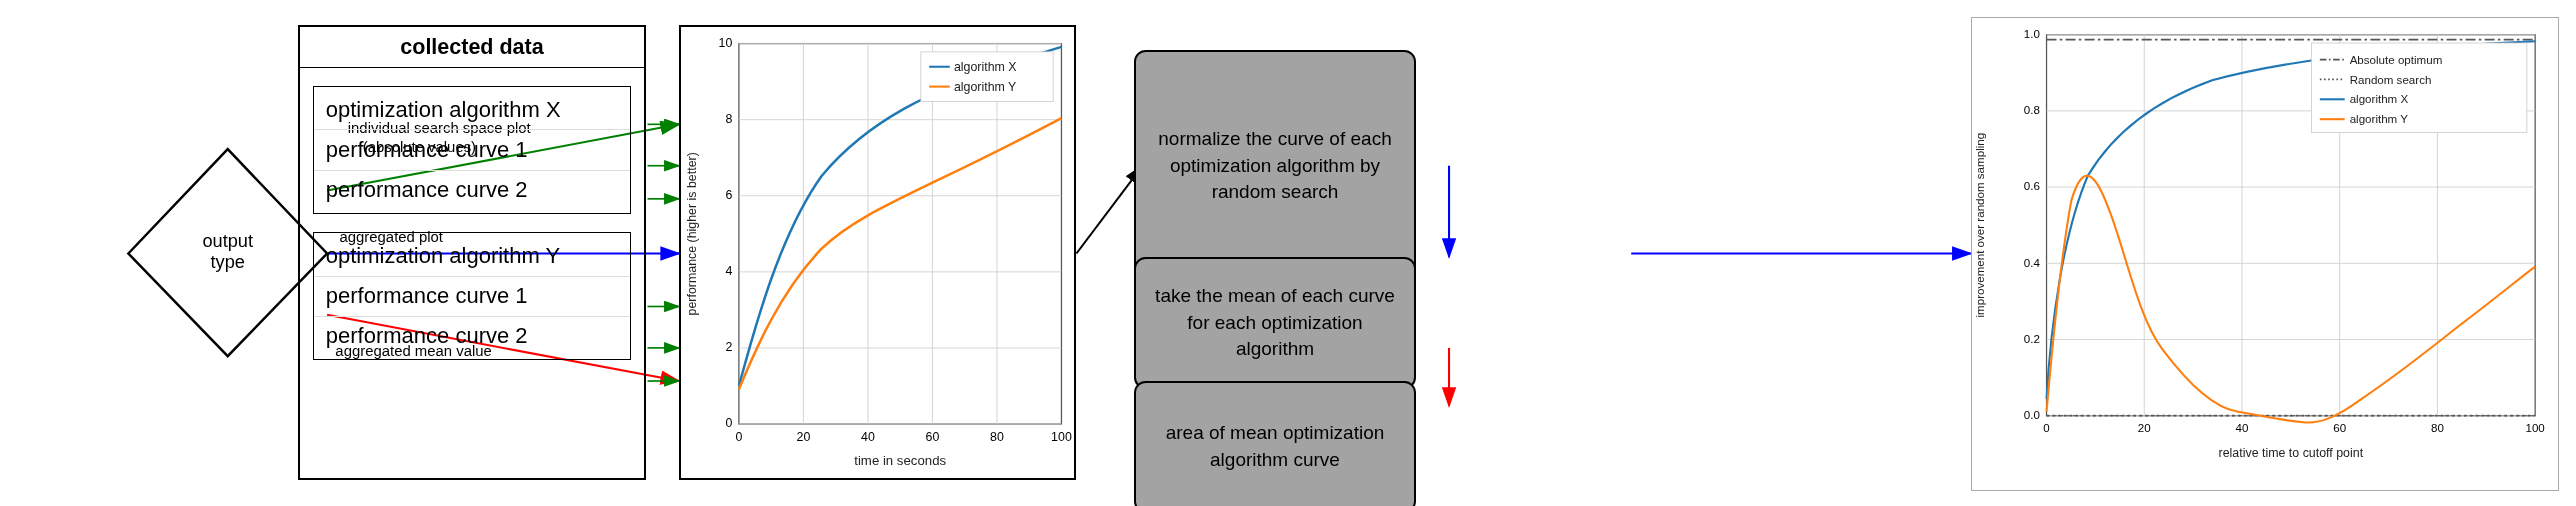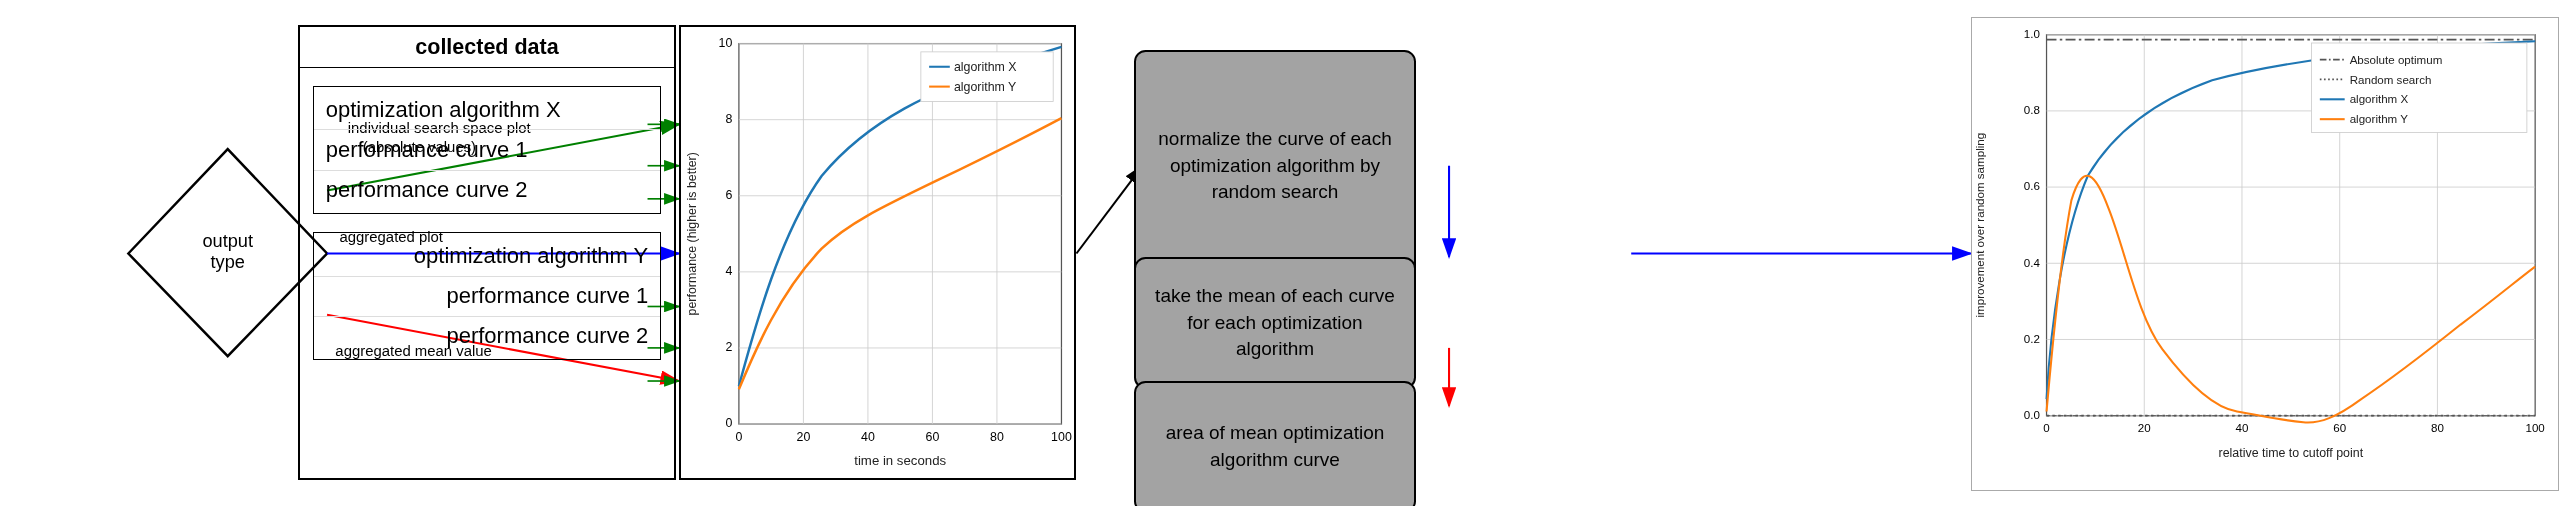--- a/index.html
+++ b/index.html
@@ -17,21 +17,21 @@
       width: 2576px;
       height: 507px;
       position: relative;
     }
 
     
     .collected-data-box {
       position: absolute;
       left: 298px;
       top: 25px;
-      width: 378px;
+      width: 348px;
       height: 455px;
       border: 2.5px solid #000;
     }
     .collected-data-title {
       text-align: center;
       font-weight: bold;
       font-size: 21.5px;
       padding: 8.3px 0 6.6px 0;
       border-bottom: 1.7px solid #000;
     }
@@ -149,21 +149,21 @@
 
   <div class="collected-data-box">
     <div class="collected-data-title">collected data</div>
 
     <div class="algo-group" style="margin-top:18px;">
       <div class="algo-row">optimization algorithm X</div>
       <div class="algo-row">performance curve 1</div>
       <div class="algo-row">performance curve 2</div>
     </div>
 
-    <div class="algo-group" style="margin-top:18px;text-align:right;">
+    <div class="algo-group" style="margin-top:18px;">
       <div class="algo-row">optimization algorithm Y</div>
       <div class="algo-row">performance curve 1</div>
       <div class="algo-row">performance curve 2</div>
     </div>
   </div>
 
   <div class="chart-box">
     <svg width="397" height="455" viewBox="0 0 480 550" style="font-size:22px">
 
       <g transform="translate(70,20)">

